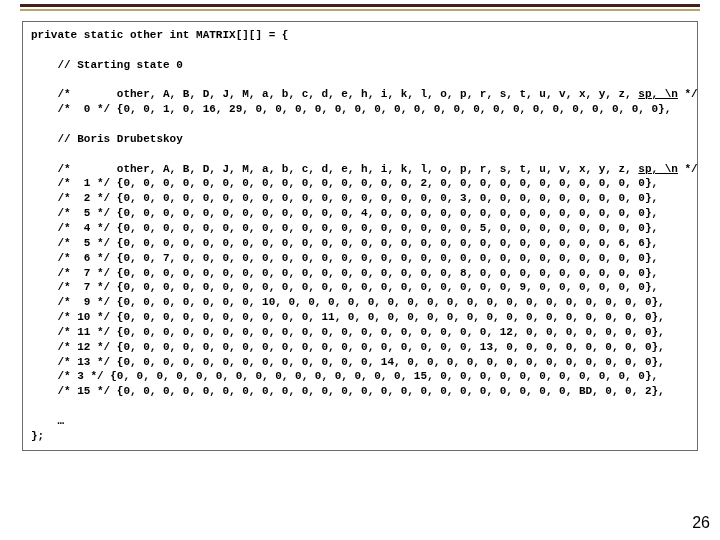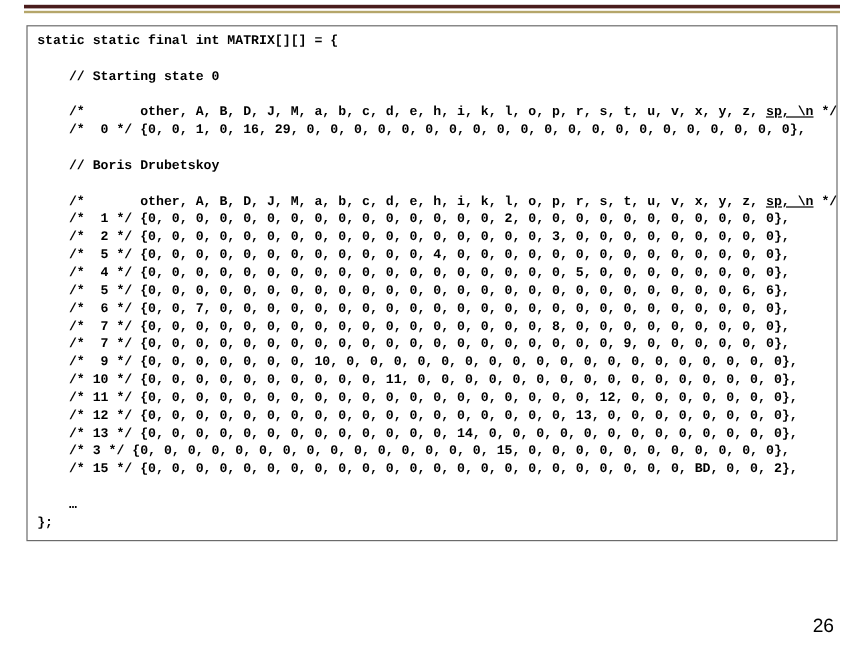--- a/index.html
+++ b/index.html
@@ -51,38 +51,38 @@
     white-space: pre;
     color: #000;
     font-weight: bold;
     height: 430px;
     overflow: hidden;
     box-sizing: border-box;
   }
   .code-box .u { text-decoration: underline; }
   .page-num {
     position: absolute;
-    right: 25px;
+    right: 10px;
     bottom: 12px;
     font-size: 16px;
     color: #000;
   }
 </style>
 </head>
 <body>
 
 <div class="slide">
 
 
   <div class="rule-stack">
     <div class="rule-dark"></div>
     <div class="rule-light"></div>
   </div>
 
-  <div class="code-box"><span>static static final int MATRIX[][] = {</span>
+  <div class="code-box"><span>private static other int MATRIX[][] = {</span>
 
 <span>    // Starting state 0</span>
 
 <span>    /*       other, A, B, D, J, M, a, b, c, d, e, h, i, k, l, o, p, r, s, t, u, v, x, y, z, </span><span class="u">sp, \n</span><span> */</span>
 <span>    /*  0 */ {0, 0, 1, 0, 16, 29, 0, 0, 0, 0, 0, 0, 0, 0, 0, 0, 0, 0, 0, 0, 0, 0, 0, 0, 0, 0, 0},</span>
 
 <span>    // Boris Drubetskoy</span>
 
 <span>    /*       other, A, B, D, J, M, a, b, c, d, e, h, i, k, l, o, p, r, s, t, u, v, x, y, z, </span><span class="u">sp, \n</span><span> */</span>
 <span>    /*  1 */ {0, 0, 0, 0, 0, 0, 0, 0, 0, 0, 0, 0, 0, 0, 0, 2, 0, 0, 0, 0, 0, 0, 0, 0, 0, 0, 0},</span>

